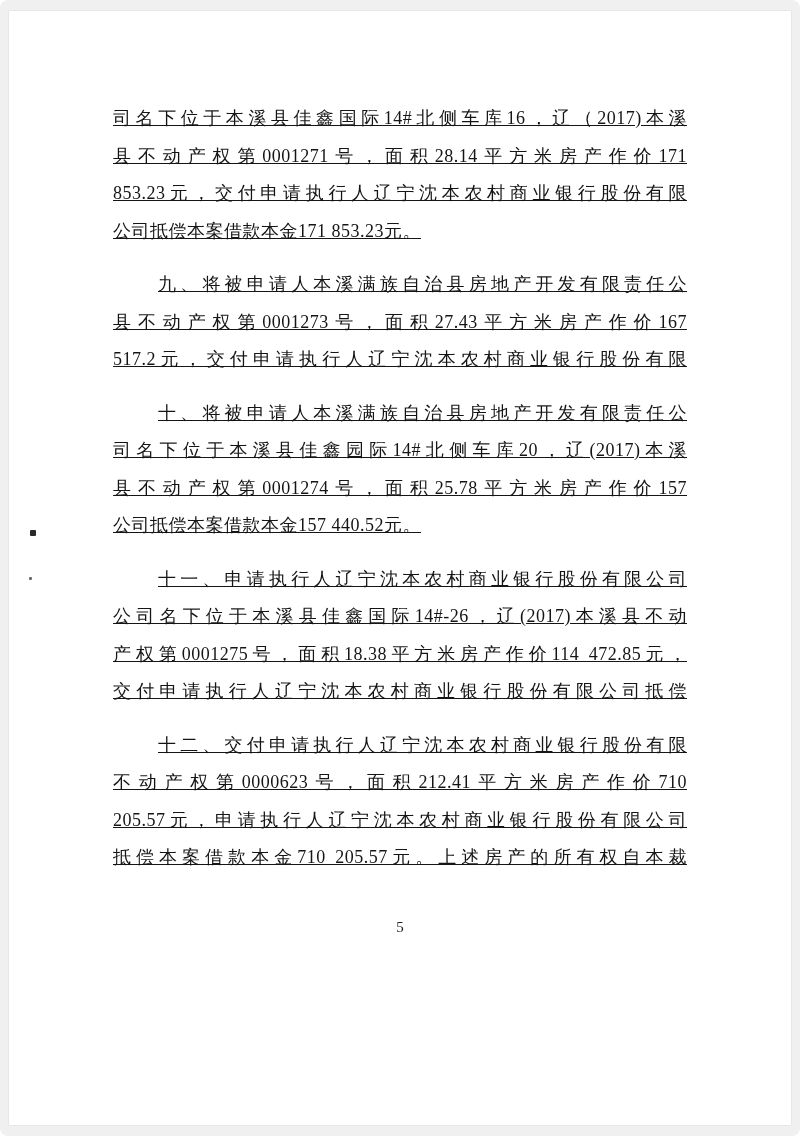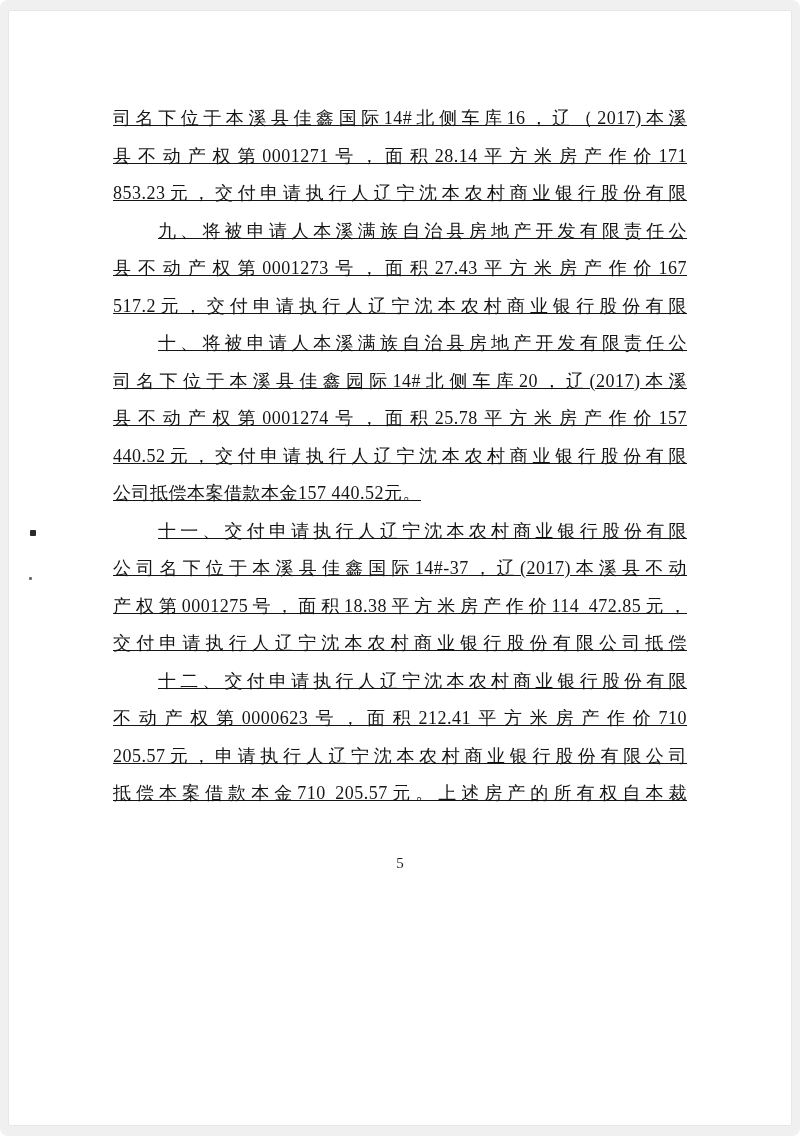--- a/index.html
+++ b/index.html
@@ -33,21 +33,21 @@
     font-size: 18px;
     line-height: 37.5px;
     height: 37.5px;
     letter-spacing: 0.5px;
     text-align: justify;
     text-align-last: justify;
     white-space: nowrap;
     overflow: hidden;
     text-decoration: underline;
   }
-  .line.indent { padding-left: 45px; }
+  .line.indent { padding-left: 45px; margin-top: 16px; }
   .line.short-last { text-align-last: left; }
   .page-number {
     margin-top: 40px;
     width: 574px;
     text-align: center;
     font-size: 15px;
     line-height: 20px;
     color: #222;
   }
   .ink-dot {
@@ -64,33 +64,33 @@
 <div class="stage">
   <div class="paper">
     <span class="ink-dot dot-1"></span>
     <span class="ink-dot dot-2"></span>
   </div>
   <div class="text-block">
     <div id="document-body">
         <div class="line">司名下位于本溪县佳鑫国际14#北侧车库16，辽（2017)本溪</div>
         <div class="line">县不动产权第0001271号，面积28.14平方米房产作价171</div>
         <div class="line">853.23元，交付申请执行人辽宁沈本农村商业银行股份有限</div>
+        <div class="line short-last">公司抵偿本案借款本金171 853.23元。</div>
         <div class="paragraph"></div>
         <div class="line indent">九、将被申请人本溪满族自治县房地产开发有限责任公</div>
         <div class="line">县不动产权第0001273号，面积27.43平方米房产作价167</div>
         <div class="line">517.2元，交付申请执行人辽宁沈本农村商业银行股份有限</div>
         <div class="paragraph"></div>
         <div class="line indent">十、将被申请人本溪满族自治县房地产开发有限责任公</div>
         <div class="line">司名下位于本溪县佳鑫园际14#北侧车库20，辽(2017)本溪</div>
         <div class="line">县不动产权第0001274号，面积25.78平方米房产作价157</div>
-        <div class="line">440.52元，交付申请执行人辽宁沈本农村商业银行股份有限</div>
         <div class="line short-last">公司抵偿本案借款本金157 440.52元。</div>
         <div class="paragraph"></div>
-        <div class="line indent">十一、交付申请执行人辽宁沈本农村商业银行股份有限</div>
-        <div class="line">公司名下位于本溪县佳鑫国际14#-37，辽(2017)本溪县不动</div>
+        <div class="line indent">十一、申请执行人辽宁沈本农村商业银行股份有限公司</div>
+        <div class="line">公司名下位于本溪县佳鑫国际14#-26，辽(2017)本溪县不动</div>
         <div class="line">产权第0001275号，面积18.38平方米房产作价114 472.85元，</div>
         <div class="line">交付申请执行人辽宁沈本农村商业银行股份有限公司抵偿</div>
         <div class="paragraph"></div>
         <div class="line indent">十二、交付申请执行人辽宁沈本农村商业银行股份有限</div>
         <div class="line">不动产权第0000623号，面积212.41平方米房产作价710</div>
         <div class="line">205.57元，申请执行人辽宁沈本农村商业银行股份有限公司</div>
         <div class="line">抵偿本案借款本金710 205.57元。上述房产的所有权自本裁</div>
         <div class="paragraph"></div>
       </div>
     <div class="page-number">5</div>

